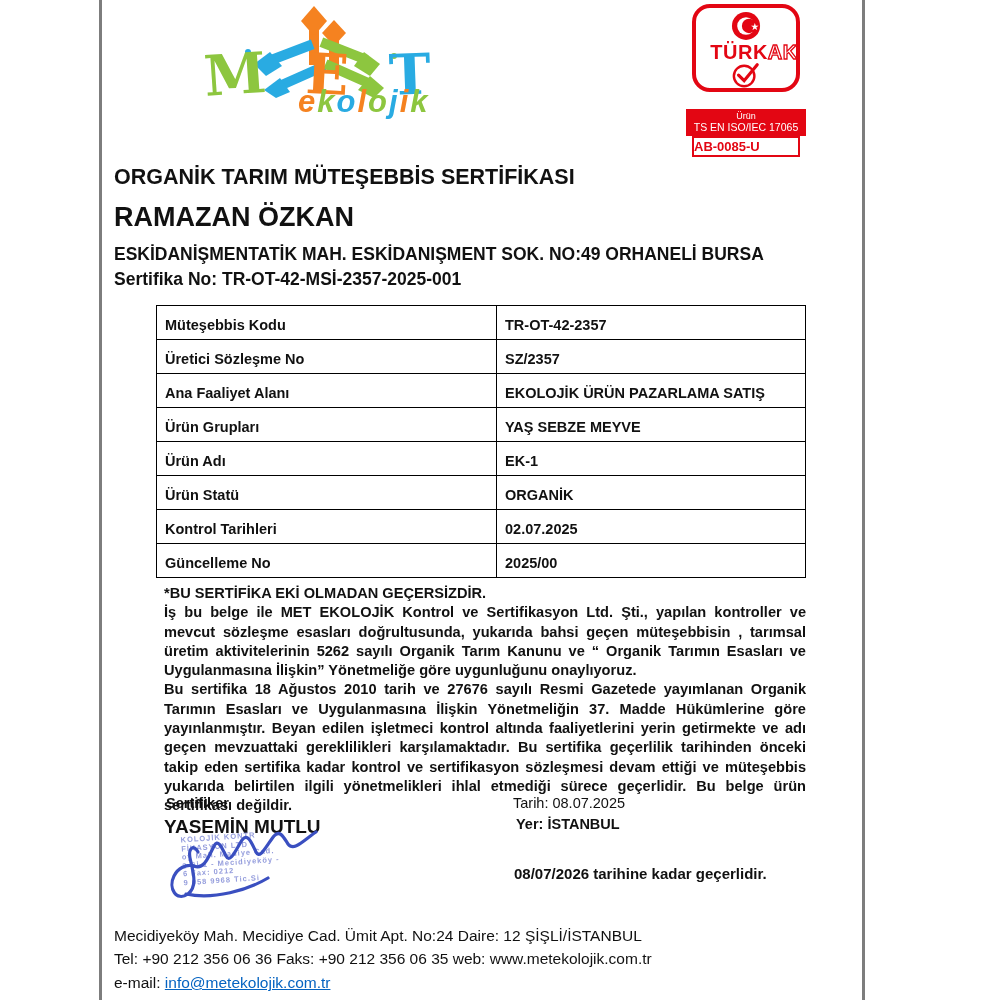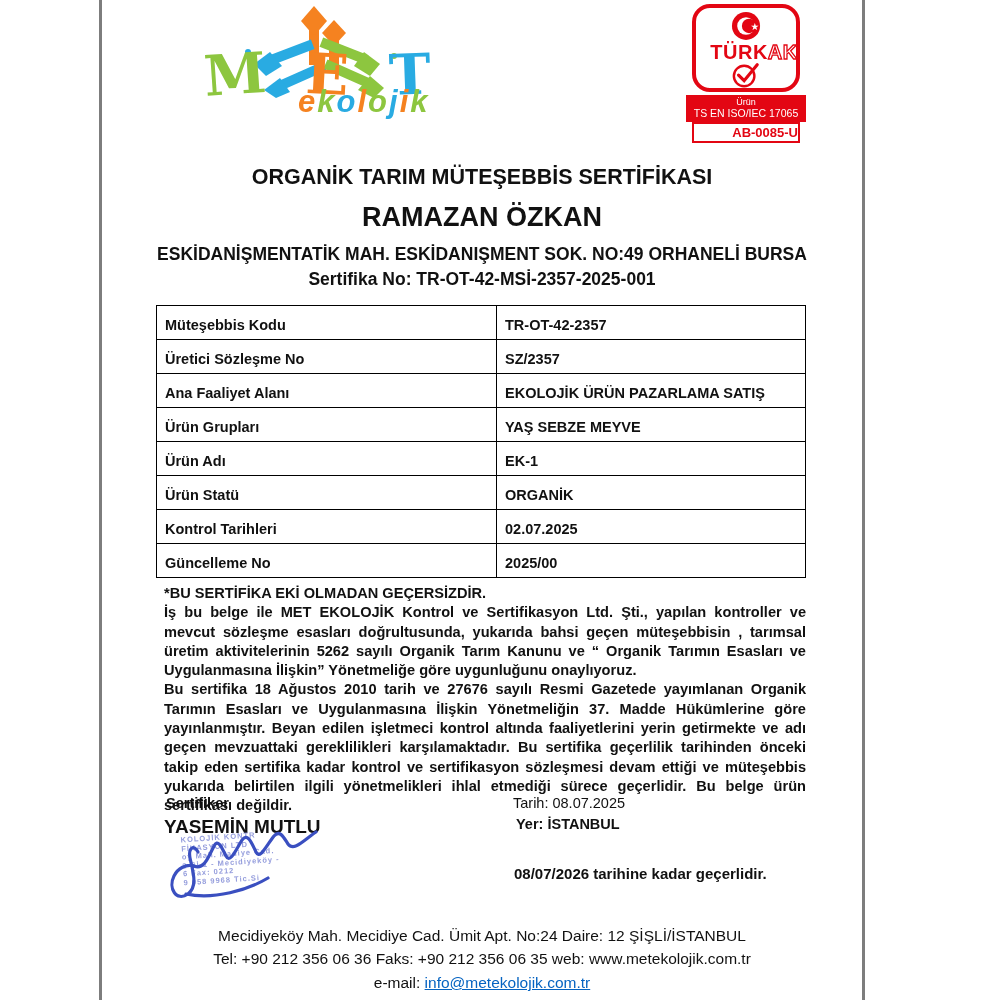--- a/index.html
+++ b/index.html
@@ -7,45 +7,45 @@
     --green:#8dc63f; --orange:#f58220; --blue:#29abe2;
     --ink:#111;
   }
   *{margin:0;padding:0;box-sizing:border-box;}
   html,body{background:#fff;}
   .canvas{position:relative;width:1000px;height:1000px;background:#fff;overflow:hidden;
           font-family:"Liberation Sans",sans-serif;color:var(--ink);}
   .page{position:absolute;left:99px;top:0;width:766px;height:1000px;
         border-left:3px solid #7d7d7d;border-right:3px solid #7d7d7d;background:#fff;}
   .abs{position:absolute;}
-  .ctr{left:0;width:100%;text-align:center;}
+  .ctr{left:12px;width:100%;}
 
   
   .met-tree{position:absolute;left:126px;top:2px;}
   .met-letters{position:absolute;left:102px;top:46px;font-family:"DejaVu Serif",serif;
                font-weight:bold;font-size:56px;line-height:1;}
   .met-letters span{display:inline-block;margin-right:40px;}
   .met-letters span:nth-child(1){transform:rotate(-4deg);}
   .met-letters span:nth-child(2){transform:rotate(3deg);}
   .met-letters span:nth-child(3){transform:rotate(-2deg);}
   .met-sub{position:absolute;left:196px;top:86px;font-family:Liberation Sans, sans-serif;
            font-style:italic;font-weight:bold;font-size:31px;letter-spacing:2px;line-height:1;}
 
   
   .turkak{position:absolute;left:584px;top:4px;width:120px;}
   .tk-box{width:108px;margin:0 auto;height:88px;border:4px solid var(--red);border-radius:18px;
           display:flex;flex-direction:column;align-items:center;padding-top:3px;background:#fff;}
   .tk-word{font-size:20px;font-weight:bold;line-height:1;color:var(--red);letter-spacing:.5px;margin-top:1px;margin-left:16px;}
   .tk-word .outline{color:#fff;-webkit-text-stroke:1.3px var(--red);}
-  .tk-red{width:120px;margin-top:3px;background:var(--red);color:#fff;text-align:center;
+  .tk-red{width:120px;margin-top:17px;background:var(--red);color:#fff;text-align:center;
           padding:2px 0 3px 0;line-height:1.15;}
   .tk-red .l1{font-size:9px;}
   .tk-red .l2{font-size:10.5px;}
   .tk-ab{width:108px;margin:0 auto;border:2px solid var(--red);color:var(--red);
-         font-weight:bold;font-size:13px;text-align:right;padding:1px 0;background:#fff;}
+         font-weight:bold;font-size:13px;text-align:left;padding:1px 0;background:#fff;}
 
   .title{top:165px;font-size:21.5px;font-weight:bold;}
   .name{top:202px;font-size:27px;font-weight:bold;}
   .addr{top:244px;font-size:17.5px;font-weight:bold;}
   .certno{top:269px;font-size:17.5px;font-weight:bold;}
 
   table.cert{position:absolute;left:54px;top:305px;width:650px;border-collapse:collapse;
              table-layout:fixed;}
   table.cert td{border:1.3px solid #000;height:34px;vertical-align:bottom;
                 font-size:14.5px;font-weight:bold;padding:0 0 6px 8px;}

